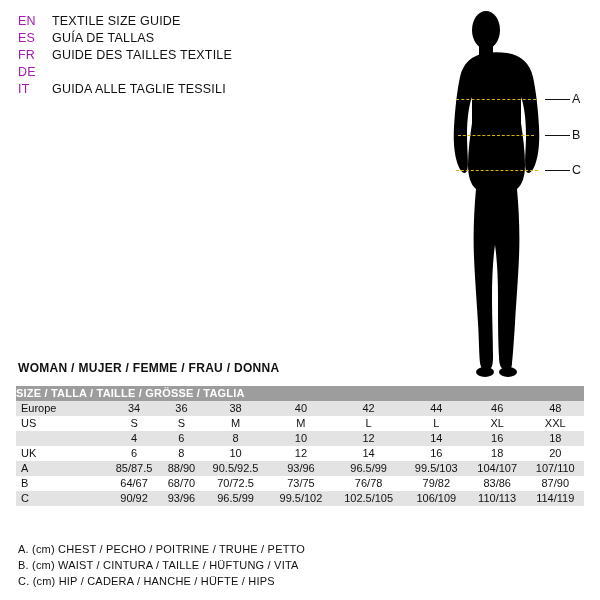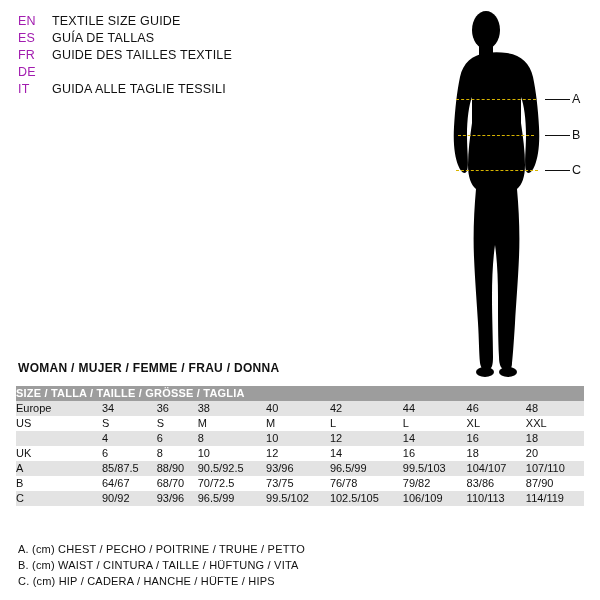--- a/index.html
+++ b/index.html
@@ -29,22 +29,22 @@
   
   .woman-title{position:absolute;left:18px;top:361px;font-size:12px;font-weight:bold;letter-spacing:.3px;color:#111;}
 
   
   .table-wrap{position:absolute;left:16px;top:386px;width:568px;}
   table{border-collapse:collapse;width:568px;font-size:11px;}
   td{padding:0;height:15px;line-height:15px;}
   .row-head td{background:#9d9d9d;color:#fff;font-weight:bold;font-size:11px;letter-spacing:.2px;}
   .row-grey td{background:#e3e3e3;}
   .row-white td{background:#ffffff;margin-left:8px;}
-  .c-label{width:86px;text-align:left;color:#111;}
-  .c-val{text-align:left;color:#111;}
+  .c-label{width:86px;padding-left:5px;text-align:left;color:#111;}
+  .c-val{text-align:center;color:#111;}
 
   
   .notes{position:absolute;left:18px;top:541px;}
   .note{font-size:11px;font-weight:normal;letter-spacing:.2px;color:#111;line-height:16px;}
 </style>
 </head>
 <body>
 
 <div class="page">
 

